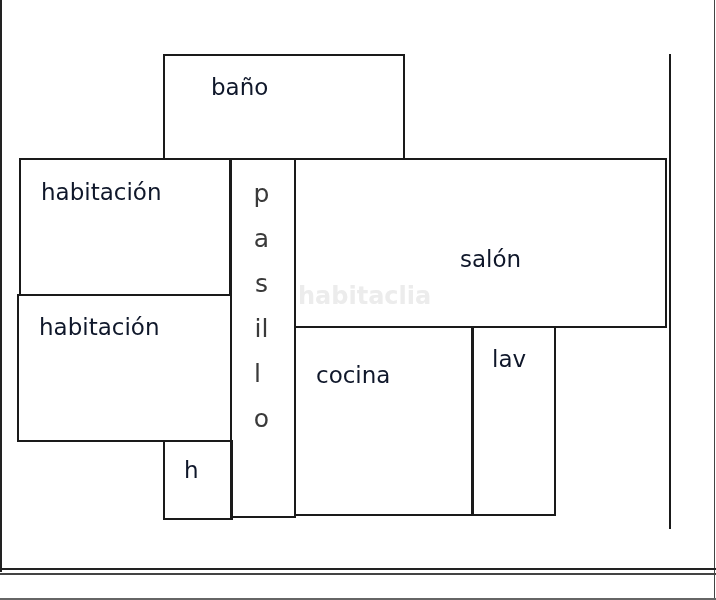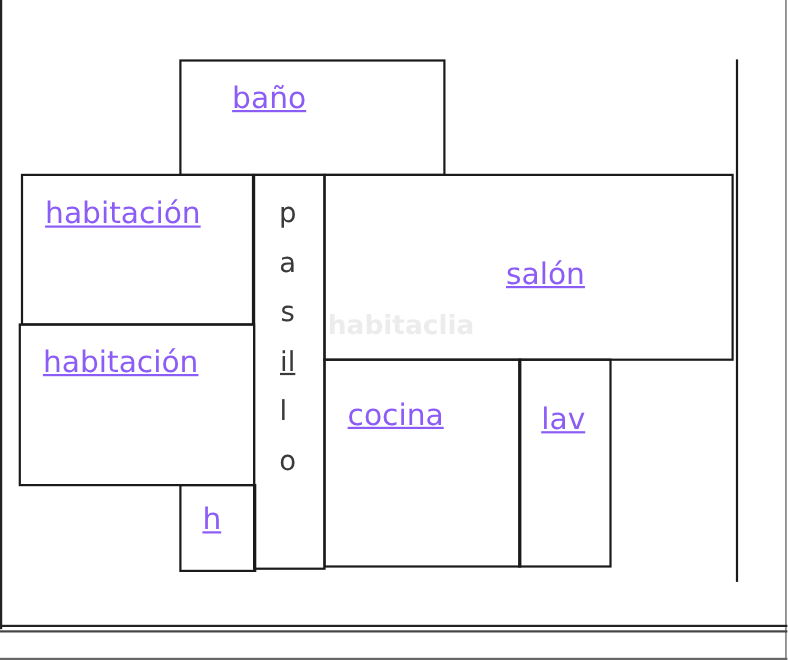--- a/index.html
+++ b/index.html
@@ -4,21 +4,21 @@
 <style>
   html, body { margin:0; padding:0; }
   body { width:716px; height:600px; background:#ffffff; position:relative; overflow:hidden;
          font-family:"DejaVu Sans", sans-serif; color:#3a3a3a; }
   .frame-left { position:absolute; left:0; top:0; width:2px; height:572px; background:#222; }
   .frame-right { position:absolute; left:714px; top:0; width:1px; height:600px; background:#444; }
   .frame-bottom1 { position:absolute; left:0; top:568px; width:716px; height:2px; background:#222; }
   .frame-bottom2 { position:absolute; left:0; top:573px; width:716px; height:2px; background:#444; }
   .frame-bottom3 { position:absolute; left:0; top:598px; width:716px; height:2px; background:#666; }
   .room { position:absolute; border:2px solid #1a1a1a; box-sizing:border-box; background:transparent; }
-  .label { position:absolute; font-size:27px; white-space:nowrap; color:#8b5cf6;text-decoration:underline; }
+  .label { position:absolute; font-size:23px; white-space:nowrap; color:#0f172a; }
   .vline { position:absolute; width:2px; background:#1a1a1a; }
   .pasillo-letter { position:absolute; width:63px; text-align:center; font-size:25px; color:#3a3a3a; }
   .watermark { position:absolute; font-size:24px; font-weight:bold; color:#ececec; letter-spacing:0px; }
 </style>
 </head>
 <body>
 
 <div>
   <div class="frame-left"></div>
   <div class="frame-right"></div>
@@ -38,28 +38,28 @@
   <div class="label" style="left:39px; top:314px;">habitación</div>
 
   <div class="room" style="left:163px; top:440px; width:70px; height:80px;"></div>
   <div class="label" style="left:184px; top:457px;">h</div>
 
   <div class="room" style="left:230px; top:158px; width:66px; height:360px;"></div>
   <div>
     <div class="pasillo-letter" style="left:230px; top:179px;">p</div>
     <div class="pasillo-letter" style="left:230px; top:224px;">a</div>
     <div class="pasillo-letter" style="left:230px; top:269px;">s</div>
-    <div class="pasillo-letter" style="left:230px; top:314px;text-decoration:underline;">il</div>
+    <div class="pasillo-letter" style="left:230px; top:314px;">il</div>
     <div class="pasillo-letter" style="left:226px; top:359px;">l</div>
     <div class="pasillo-letter" style="left:230px; top:404px;">o</div>
   </div>
 
   <div class="room" style="left:294px; top:158px; width:373px; height:170px;"></div>
-  <div class="label" style="left:460px; top:234px;">salón</div>
+  <div class="label" style="left:460px; top:246px;">salón</div>
 
   <div class="room" style="left:294px; top:326px; width:180px; height:190px;"></div>
   <div class="label" style="left:316px; top:362px;">cocina</div>
 
   <div class="room" style="left:471px; top:326px; width:85px; height:190px;"></div>
-  <div class="label" style="left:492px; top:366px;">lav</div>
+  <div class="label" style="left:492px; top:346px;">lav</div>
 
   <div class="vline" style="left:669px; top:54px; height:475px;"></div>
 </div>
 
 </body></html>

